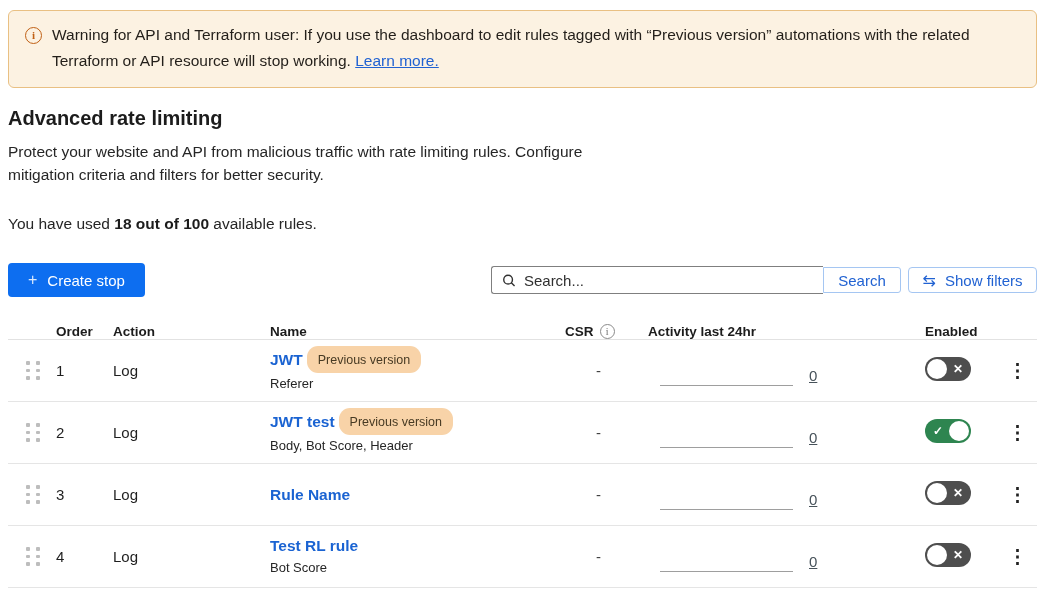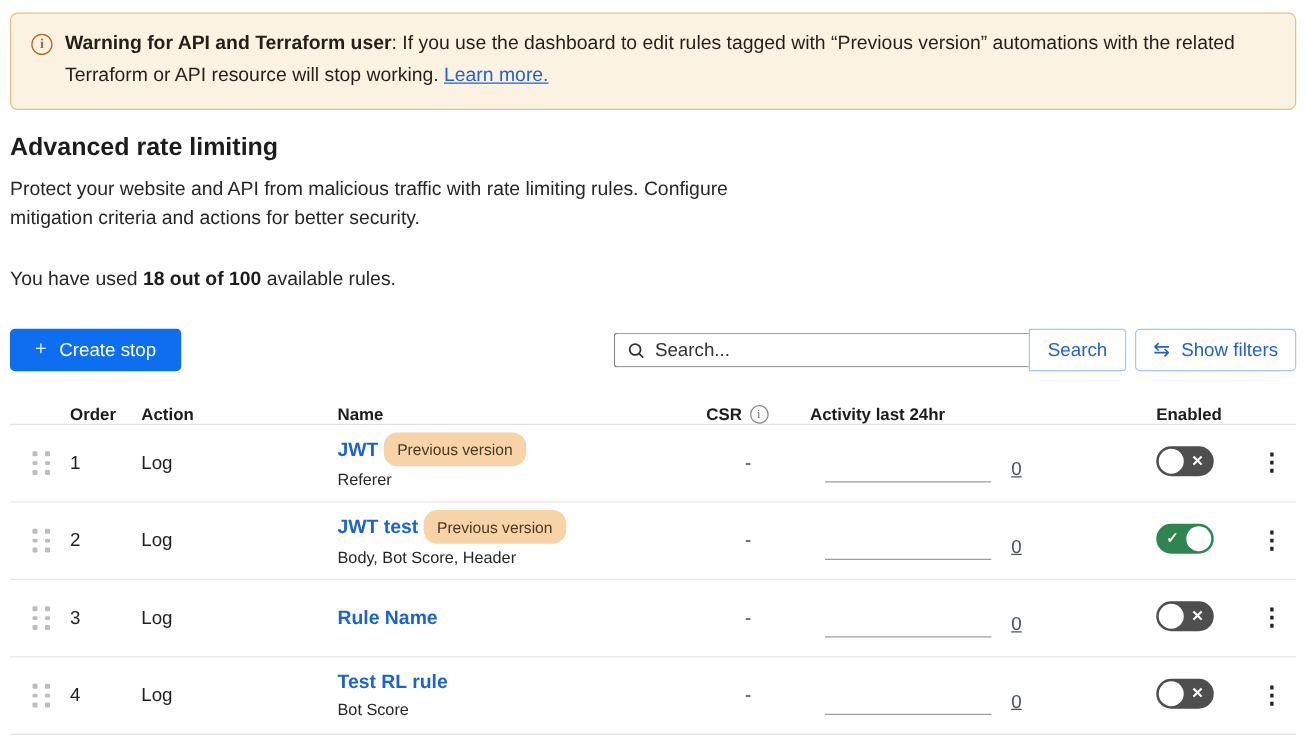--- a/index.html
+++ b/index.html
@@ -7,21 +7,21 @@
     font-family:"Liberation Sans", sans-serif; color:#1f1f1f; overflow:hidden; }
   .wrap { padding:10px 8px 0 8px; }
 
   
   .banner { border:1px solid #e9c083; background:#fcf2e2; border-radius:6px;
     padding:11px 18px 13px 16px; display:flex; gap:10px; }
   .banner-icon { flex:0 0 auto; width:17px; height:17px; border:1.5px solid #c06014;
     border-radius:50%; color:#c06014; font-size:11px; font-weight:bold; line-height:14px;
     text-align:center; margin-top:5px; font-family:"Liberation Serif", serif; }
   .banner-text { font-size:15.5px; line-height:26px; color:#231f1a; }
-  .banner-text b { font-weight:bold; }
+  .banner-text b { font-weight:normal; }
   .banner-link { color:#2162d2; text-decoration:underline; cursor:pointer; }
 
   
   .page-title { font-size:20px; font-weight:bold; margin:19px 0 10px 0; color:#1c1c1c; }
   .page-desc { font-size:15.5px; line-height:23px; max-width:625px; color:#262626; }
   .usage { font-size:15.5px; margin-top:29px; color:#262626; }
   .usage b { font-weight:bold; color:#1c1c1c; }
 
   
   .toolbar { display:flex; justify-content:space-between; align-items:center; margin-top:30px; }
@@ -30,21 +30,21 @@
     cursor:pointer; font-family:"Liberation Sans", sans-serif; }
   .btn-primary .plus { font-size:16px; opacity:.85; }
   .search-area { display:flex; align-items:center; }
   .search-box { display:flex; align-items:center; width:332px; height:28px;
     border:1px solid #7f7f7f; border-right:none; border-radius:3px 0 0 3px;
     padding:0 10px; gap:8px; background:#fff; }
   .search-box input { border:none; outline:none; font-size:15px; width:100%;
     color:#303030; font-family:"Liberation Sans", sans-serif; background:transparent; }
   .search-box input::placeholder { color:#303030; opacity:1; }
   .btn-outline { background:#fff; color:#2162d2; border:1px solid #a5c6f2; border-radius:3px;
-    height:34px; font-size:15px; display:flex; align-items:center; justify-content:center;
+    height:26px; font-size:15px; display:flex; align-items:center; justify-content:center;
     gap:9px; cursor:pointer; font-family:"Liberation Sans", sans-serif; }
   .btn-search { width:78px; border-radius:0 3px 3px 0; }
   .btn-filters { width:129px; margin-left:7px; border-radius:4px; }
   .swap-icon { font-size:16px; }
 
   
   .table { margin-top:27px; }
   .tr { display:grid; grid-template-columns:40px 57px 157px 295px 83px 277px 73px 1fr;
     align-items:center; }
   .thead { border-bottom:1px solid #e2e2e2; }
@@ -90,21 +90,21 @@
 <body>
 
 <div class="wrap">
 
   <div class="banner">
     <div class="banner-icon">i</div>
     <div class="banner-text"><b>Warning for API and Terraform user</b><span>: If you use the dashboard to edit rules tagged with “Previous version” automations with the related Terraform or API resource will stop working. </span><a class="banner-link">Learn more.</a></div>
   </div>
 
   <h1 class="page-title">Advanced rate limiting</h1>
-  <p class="page-desc">Protect your website and API from malicious traffic with rate limiting rules. Configure mitigation criteria and actions for better security.</p>
+  <p class="page-desc">Protect your website and API from malicious traffic with rate limiting rules. Configure mitigation criteria and filters for better security.</p>
 
   <p class="usage"><span>You have used </span><b>18 out of 100</b><span> available rules.</span></p>
 
   <div class="toolbar">
     <button class="btn-primary">
       <span class="plus">+</span>
       <span>Create stop</span>
     </button>
     <div class="search-area">
       <div class="search-box">

